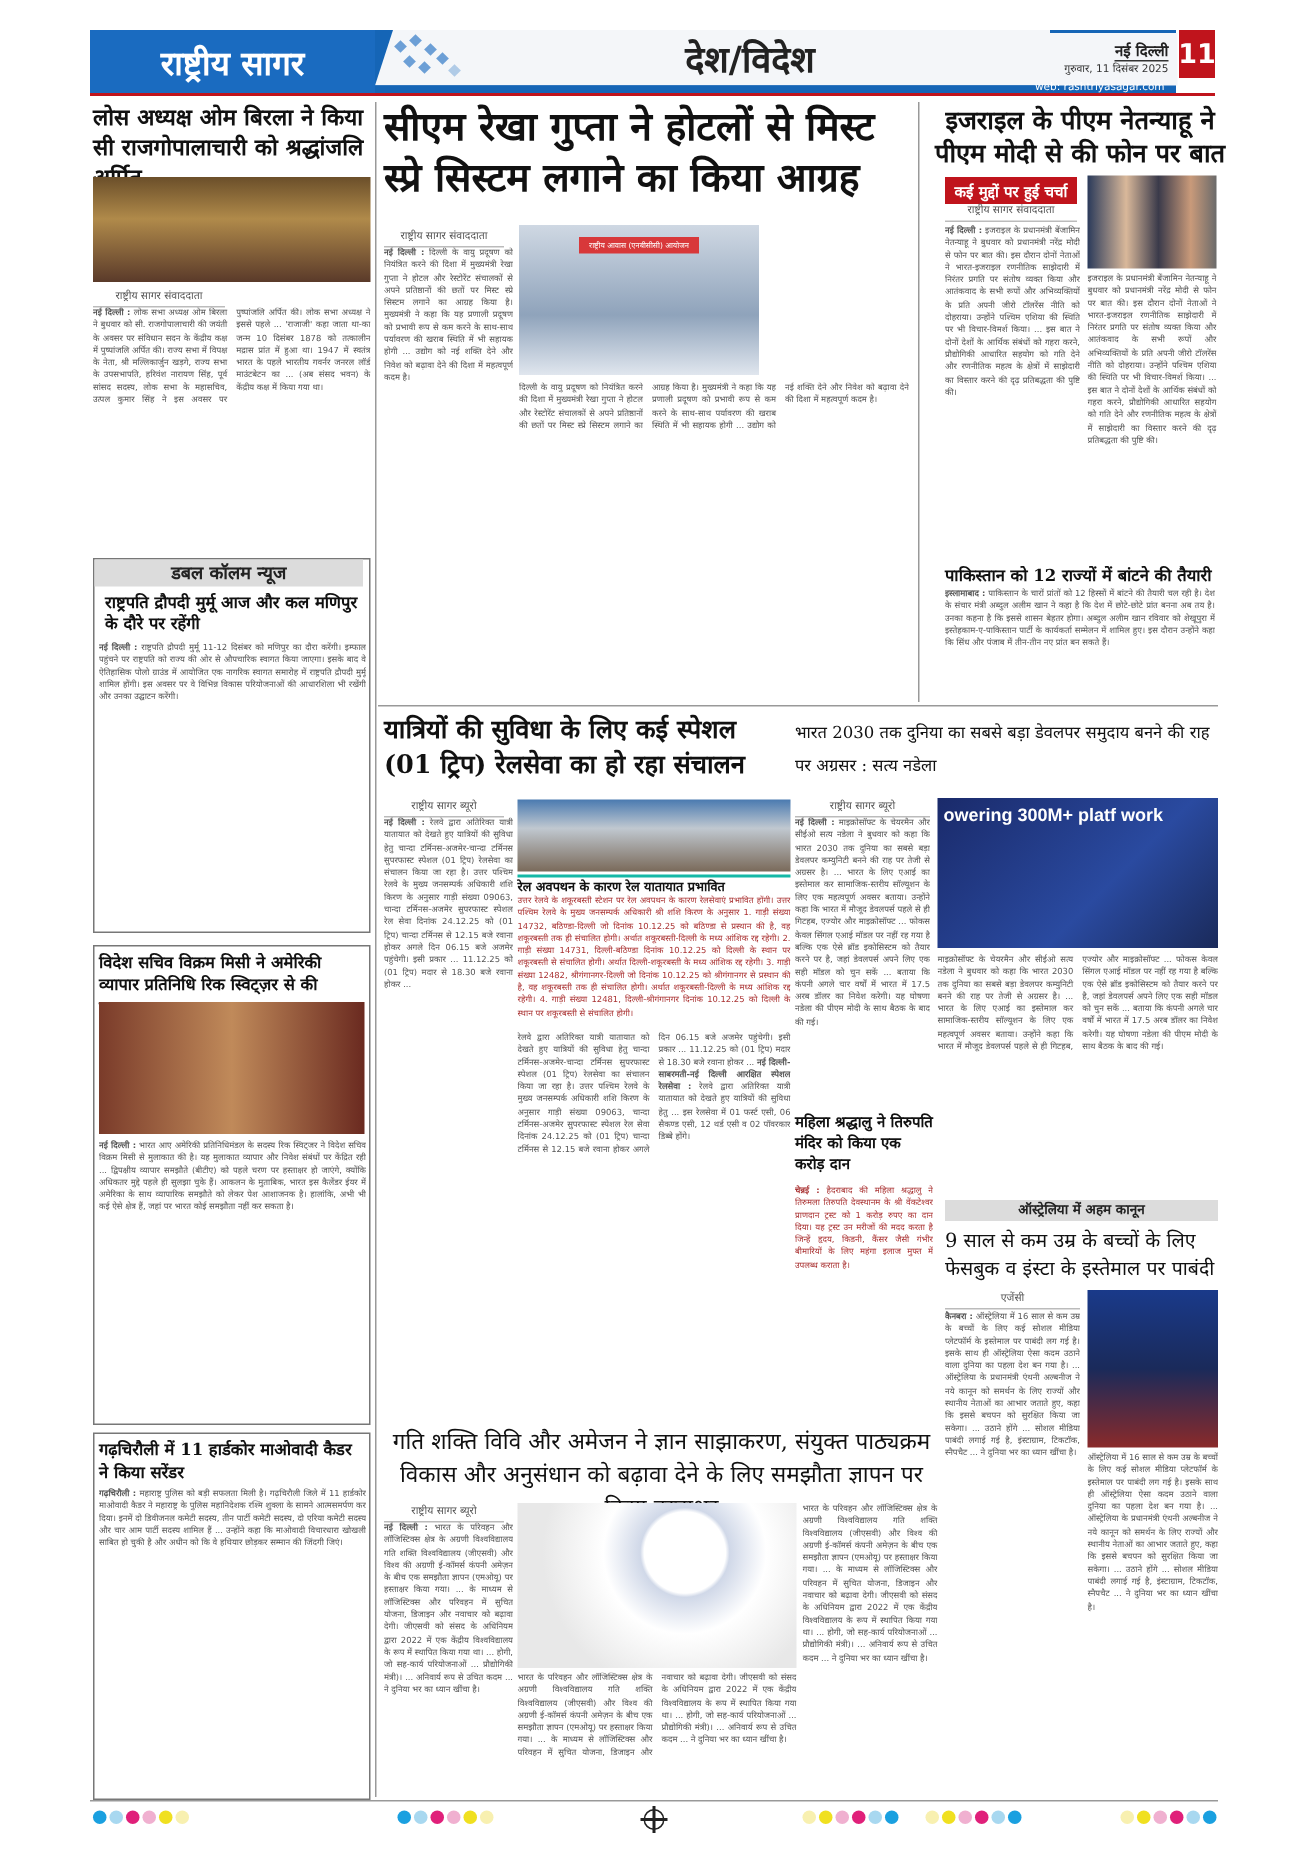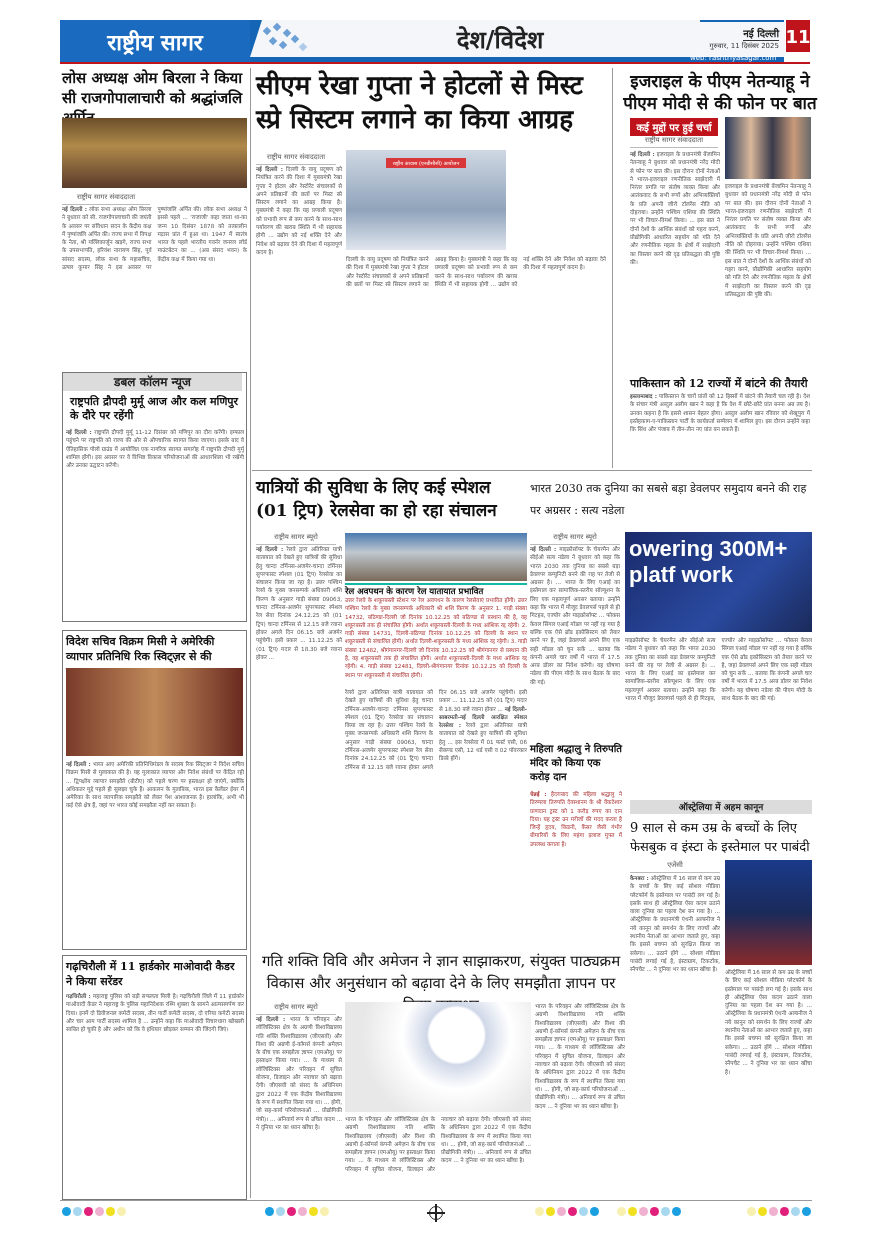--- a/index.html
+++ b/index.html
@@ -103,21 +103,21 @@
 <div class="abs photo" style="left:345px;top:533px;width:182px;height:48px;background:linear-gradient(180deg,#4a7ab0,#c0c8d0 40%,#7a6a5a)"></div>
 <div class="abs body" style="left:256px;top:545px;width:86px;height:395px"><b>नई दिल्ली :</b> <span>रेलवे द्वारा अतिरिक्त यात्री यातायात को देखते हुए यात्रियों की सुविधा हेतु चान्दा टर्मिनस-अजमेर-चान्दा टर्मिनस सुपरफास्ट स्पेशल (01 ट्रिप) रेलसेवा का संचालन किया जा रहा है। उत्तर पश्चिम रेलवे के मुख्य जनसम्पर्क अधिकारी शशि किरण के अनुसार गाड़ी संख्या 09063, चान्दा टर्मिनस-अजमेर सुपरफास्ट स्पेशल रेल सेवा दिनांक 24.12.25 को (01 ट्रिप) चान्दा टर्मिनस से 12.15 बजे रवाना होकर अगले दिन 06.15 बजे अजमेर पहुंचेगी। इसी प्रकार ... 11.12.25 को (01 ट्रिप) मदार से 18.30 बजे रवाना होकर ...</span></div>
 <div class="abs" style="left:345px;top:583px;width:182px;height:100px;border-top:2px solid #14b8a6">
   <div style="font-size:8.5px;font-weight:bold;color:#111;font-family:'DejaVu Serif',serif">रेल अवपथन के कारण रेल यातायात प्रभावित</div>
   <div class="body" style="height:86px;color:#a33">उत्तर रेलवे के शकूरबस्ती स्टेशन पर रेल अवपथन के कारण रेलसेवाएं प्रभावित होंगी। उत्तर पश्चिम रेलवे के मुख्य जनसम्पर्क अधिकारी श्री शशि किरण के अनुसार 1. गाड़ी संख्या 14732, बठिण्डा-दिल्ली जो दिनांक 10.12.25 को बठिण्डा से प्रस्थान की है, वह शकूरबस्ती तक ही संचालित होगी। अर्थात शकूरबस्ती-दिल्ली के मध्य आंशिक रद्द रहेगी। 2. गाड़ी संख्या 14731, दिल्ली-बठिण्डा दिनांक 10.12.25 को दिल्ली के स्थान पर शकूरबस्ती से संचालित होगी। अर्थात दिल्ली-शकूरबस्ती के मध्य आंशिक रद्द रहेगी। 3. गाड़ी संख्या 12482, श्रीगंगानगर-दिल्ली जो दिनांक 10.12.25 को श्रीगंगानगर से प्रस्थान की है, वह शकूरबस्ती तक ही संचालित होगी। अर्थात शकूरबस्ती-दिल्ली के मध्य आंशिक रद्द रहेगी। 4. गाड़ी संख्या 12481, दिल्ली-श्रीगंगानगर दिनांक 10.12.25 को दिल्ली के स्थान पर शकूरबस्ती से संचालित होगी।</div>
 </div>
 <div class="abs body" style="left:345px;top:688px;width:182px;height:250px;column-count:2;column-gap:6px"><span>रेलवे द्वारा अतिरिक्त यात्री यातायात को देखते हुए यात्रियों की सुविधा हेतु चान्दा टर्मिनस-अजमेर-चान्दा टर्मिनस सुपरफास्ट स्पेशल (01 ट्रिप) रेलसेवा का संचालन किया जा रहा है। उत्तर पश्चिम रेलवे के मुख्य जनसम्पर्क अधिकारी शशि किरण के अनुसार गाड़ी संख्या 09063, चान्दा टर्मिनस-अजमेर सुपरफास्ट स्पेशल रेल सेवा दिनांक 24.12.25 को (01 ट्रिप) चान्दा टर्मिनस से 12.15 बजे रवाना होकर अगले दिन 06.15 बजे अजमेर पहुंचेगी। इसी प्रकार ... 11.12.25 को (01 ट्रिप) मदार से 18.30 बजे रवाना होकर ...</span> <b>नई दिल्ली-साबरमती-नई दिल्ली आरक्षित स्पेशल रेलसेवा :</b> <span>रेलवे द्वारा अतिरिक्त यात्री यातायात को देखते हुए यात्रियों की सुविधा हेतु ... इस रेलसेवा में 01 फर्स्ट एसी, 06 सैकण्ड एसी, 12 थर्ड एसी व 02 पॉवरकार डिब्बे होंगे।</span></div>
 
 <h1 class="abs" style="left:530px;top:478px;width:282px;font-size:11px;line-height:22px;font-weight:normal">भारत 2030 तक दुनिया का सबसे बड़ा डेवलपर समुदाय बनने की राह पर अग्रसर : सत्य नडेला</h1>
 <div class="abs byline" style="left:530px;top:532px;width:90px">राष्ट्रीय सागर ब्यूरो</div>
-<div class="abs" style="left:625px;top:532px;width:187px;height:100px;background:linear-gradient(135deg,#1a2a6a,#2a4aa0 60%,#1a2a5a);color:#fff;font-weight:bold;font-size:22px;padding:4px;font-family:'Liberation Sans',sans-serif">owering 300M+ platf work</div>
+<div class="abs" style="left:625px;top:532px;width:187px;height:100px;background:linear-gradient(135deg,#1a2a6a,#2a4aa0 60%,#1a2a5a);color:#fff;font-weight:bold;font-size:12px;padding:4px;font-family:'Liberation Sans',sans-serif">owering 300M+ platf work</div>
 <div class="abs body" style="left:530px;top:545px;width:90px;height:190px"><b>नई दिल्ली :</b> <span>माइक्रोसॉफ्ट के चेयरमैन और सीईओ सत्य नडेला ने बुधवार को कहा कि भारत 2030 तक दुनिया का सबसे बड़ा डेवलपर कम्युनिटी बनने की राह पर तेजी से अग्रसर है। ... भारत के लिए एआई का इस्तेमाल कर सामाजिक-स्तरीय सॉल्यूशन के लिए एक महत्वपूर्ण अवसर बताया। उन्होंने कहा कि भारत में मौजूद डेवलपर्स पहले से ही गिटहब, एज्योर और माइक्रोसॉफ्ट ... फोकस केवल सिंगल एआई मॉडल पर नहीं रह गया है बल्कि एक ऐसे ब्रॉड इकोसिस्टम को तैयार करने पर है, जहां डेवलपर्स अपने लिए एक सही मॉडल को चुन सकें ... बताया कि कंपनी अगले चार वर्षों में भारत में 17.5 अरब डॉलर का निवेश करेगी। यह घोषणा नडेला की पीएम मोदी के साथ बैठक के बाद की गई।</span></div>
 <div class="abs body" style="left:625px;top:636px;width:187px;height:155px;column-count:2;column-gap:6px"><span>माइक्रोसॉफ्ट के चेयरमैन और सीईओ सत्य नडेला ने बुधवार को कहा कि भारत 2030 तक दुनिया का सबसे बड़ा डेवलपर कम्युनिटी बनने की राह पर तेजी से अग्रसर है। ... भारत के लिए एआई का इस्तेमाल कर सामाजिक-स्तरीय सॉल्यूशन के लिए एक महत्वपूर्ण अवसर बताया। उन्होंने कहा कि भारत में मौजूद डेवलपर्स पहले से ही गिटहब, एज्योर और माइक्रोसॉफ्ट ... फोकस केवल सिंगल एआई मॉडल पर नहीं रह गया है बल्कि एक ऐसे ब्रॉड इकोसिस्टम को तैयार करने पर है, जहां डेवलपर्स अपने लिए एक सही मॉडल को चुन सकें ... बताया कि कंपनी अगले चार वर्षों में भारत में 17.5 अरब डॉलर का निवेश करेगी। यह घोषणा नडेला की पीएम मोदी के साथ बैठक के बाद की गई।</span></div>
 
 <h3 class="abs" style="left:530px;top:742px;width:92px;font-size:10px;line-height:14px;font-weight:bold">महिला श्रद्धालु ने तिरुपति मंदिर को किया एक करोड़ दान</h3>
 <div class="abs body" style="left:530px;top:790px;width:92px;height:150px;color:#a33"><b>चेन्नई :</b> <span>हैदराबाद की महिला श्रद्धालु ने तिरुमला तिरुपति देवस्थानम के श्री वेंकटेश्वर प्राणदान ट्रस्ट को 1 करोड़ रुपए का दान दिया। यह ट्रस्ट उन मरीजों की मदद करता है जिन्हें हृदय, किडनी, कैंसर जैसी गंभीर बीमारियों के लिए महंगा इलाज मुफ्त में उपलब्ध कराता है।</span></div>
 
 <div class="abs graybar" style="left:630px;top:800px;width:182px;height:14px;font-size:9px;line-height:14px">ऑस्ट्रेलिया में अहम कानून</div>
 <h2 class="abs" style="left:630px;top:818px;width:182px;font-size:13px;line-height:19px;font-weight:normal">9 साल से कम उम्र के बच्चों के लिए फेसबुक व इंस्टा के इस्तेमाल पर पाबंदी</h2>
 <div class="abs byline" style="left:630px;top:860px;width:90px">एजेंसी</div>
 <div class="abs" style="left:725px;top:860px;width:87px;height:105px;background:linear-gradient(180deg,#1a3a8a,#1a2a5a 50%,#8a2a2a)"></div>

